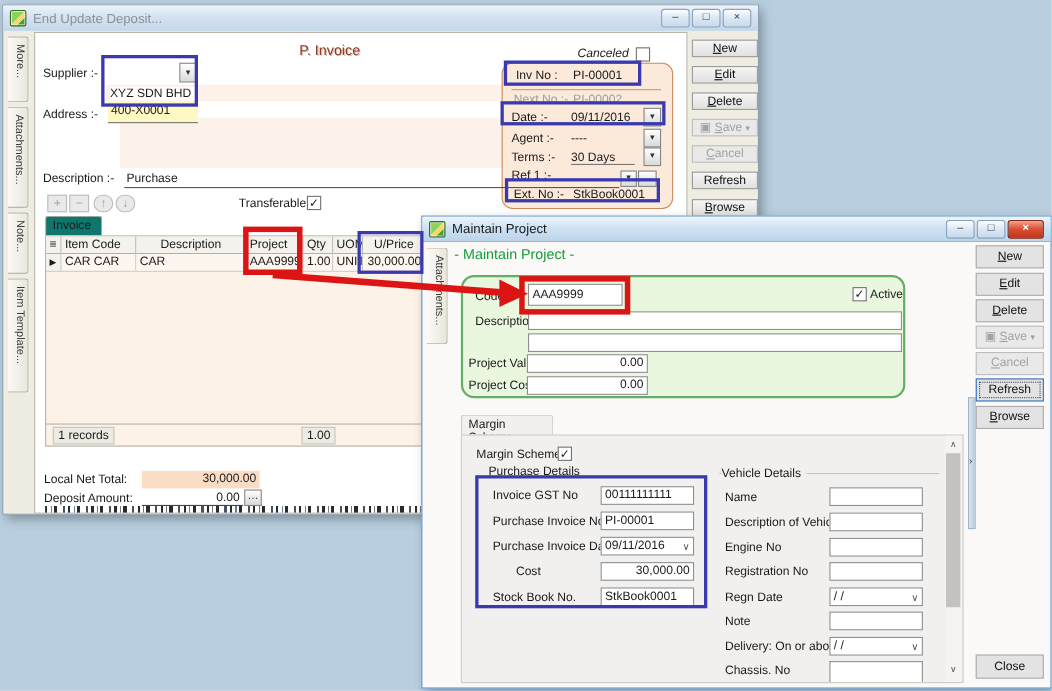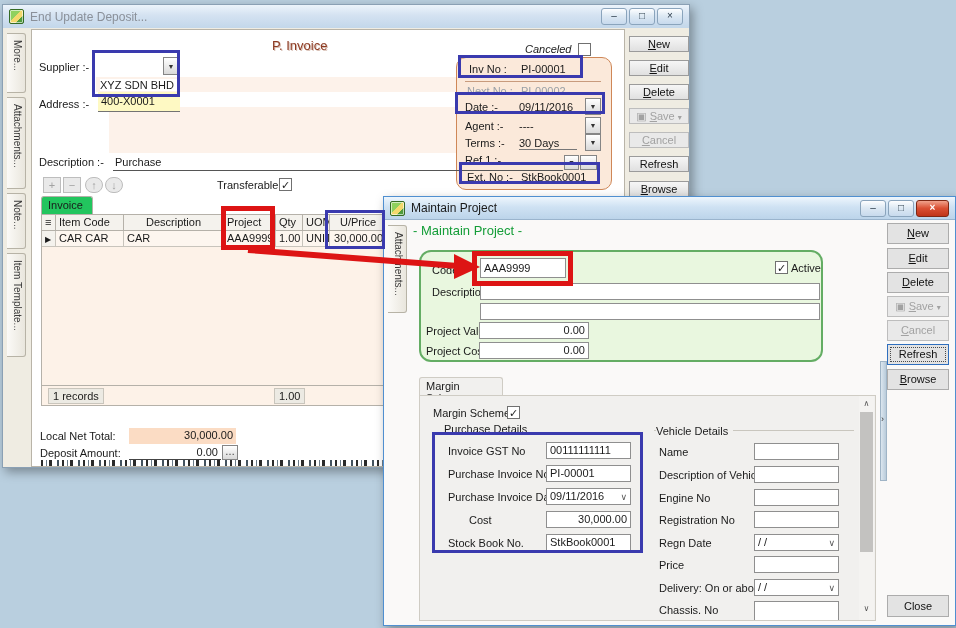--- a/index.html
+++ b/index.html
@@ -94,21 +94,21 @@
   <div class="ddbtn" style="left:561px;top:150px;width:15px;height:15px;font-size:7px;line-height:14px;"><span>▼</span></div>
   <div class="ddbtn" style="left:577px;top:150px;width:17px;height:15px;font-size:10px;line-height:12px;"><span>…</span></div>
 
   <div class="btn disabled" style="left:40px;top:172px;width:18px;height:16px;line-height:14px;"><span>+</span></div>
   <div class="btn disabled" style="left:60px;top:172px;width:18px;height:16px;line-height:14px;"><span>−</span></div>
   <div class="btn disabled" style="left:82px;top:172px;width:18px;height:16px;line-height:14px;border-radius:8px;"><span>↑</span></div>
   <div class="btn disabled" style="left:102px;top:172px;width:18px;height:16px;line-height:14px;border-radius:8px;"><span>↓</span></div>
   <div class="lbl" style="left:214px;top:174px;">Transferable</div>
   <div class="cb" style="left:276px;top:173px;"><span>✓</span></div>
 
-  <div class="abs" style="left:38px;top:191px;width:52px;height:18px;background:#22c55e;border:1px solid #b5b1a9;border-bottom:none;border-radius:3px 3px 0 0;padding:2px 6px;"><span>Invoice</span></div>
+  <div class="abs" style="left:38px;top:191px;width:52px;height:18px;background:#0f766e;border:1px solid #b5b1a9;border-bottom:none;border-radius:3px 3px 0 0;padding:2px 6px;"><span>Invoice</span></div>
 
   <div class="abs" style="left:38px;top:209px;width:346px;border:1px solid #b5b1a9;background:#fdf2e8;">
     <div style="display:flex;height:16px;">
       <div class="th" style="width:14px;"><span>≡</span></div>
       <div class="th" style="width:68px;">Item Code</div>
       <div class="th" style="width:100px;text-align:center;">Description</div>
       <div class="th" style="width:52px;text-align:left;">Project</div>
       <div class="th" style="width:27px;">Qty</div>
       <div class="th" style="width:27px;">UOM</div>
       <div class="th" style="width:56px;text-align:center;border-right:none;">U/Price</div>
@@ -196,21 +196,21 @@
   <div class="lbl" style="left:275px;top:249px;">Name</div>
   <div class="inp" style="left:370px;top:246px;width:85px;height:17px;"></div>
   <div class="lbl" style="left:275px;top:272px;">Description of Vehicle</div>
   <div class="inp" style="left:370px;top:269px;width:85px;height:17px;"></div>
   <div class="lbl" style="left:275px;top:295px;">Engine No</div>
   <div class="inp" style="left:370px;top:292px;width:85px;height:17px;"></div>
   <div class="lbl" style="left:275px;top:317px;">Registration No</div>
   <div class="inp" style="left:370px;top:314px;width:85px;height:17px;"></div>
   <div class="lbl" style="left:275px;top:340px;">Regn Date</div>
   <div class="inp" style="left:370px;top:337px;width:85px;height:17px;"><span>/ /</span><span class="chev" style="right:3px;top:3px;">∨</span></div>
-  <div class="lbl" style="left:275px;top:362px;">Price</div>
+  <div class="lbl" style="left:275px;top:362px;">Note</div>
   <div class="inp" style="left:370px;top:359px;width:85px;height:17px;"></div>
   <div class="lbl" style="left:275px;top:385px;">Delivery: On or about</div>
   <div class="inp" style="left:370px;top:382px;width:85px;height:17px;"><span>/ /</span><span class="chev" style="right:3px;top:3px;">∨</span></div>
   <div class="lbl" style="left:275px;top:407px;">Chassis. No</div>
   <div class="inp" style="left:370px;top:404px;width:85px;height:19px;border-bottom:none;"></div>
 
   <div class="abs" style="left:475px;top:199px;width:15px;height:224px;background:#f4f3f1;">
     <div style="position:absolute;left:1px;top:1px;width:13px;height:13px;text-align:center;font-size:8px;color:#555;line-height:13px;"><span>∧</span></div>
     <div style="position:absolute;left:1px;top:16px;width:13px;height:140px;background:#c3c2c0;"></div>
     <div style="position:absolute;left:1px;top:206px;width:13px;height:13px;text-align:center;font-size:8px;color:#555;line-height:13px;"><span>∨</span></div>

